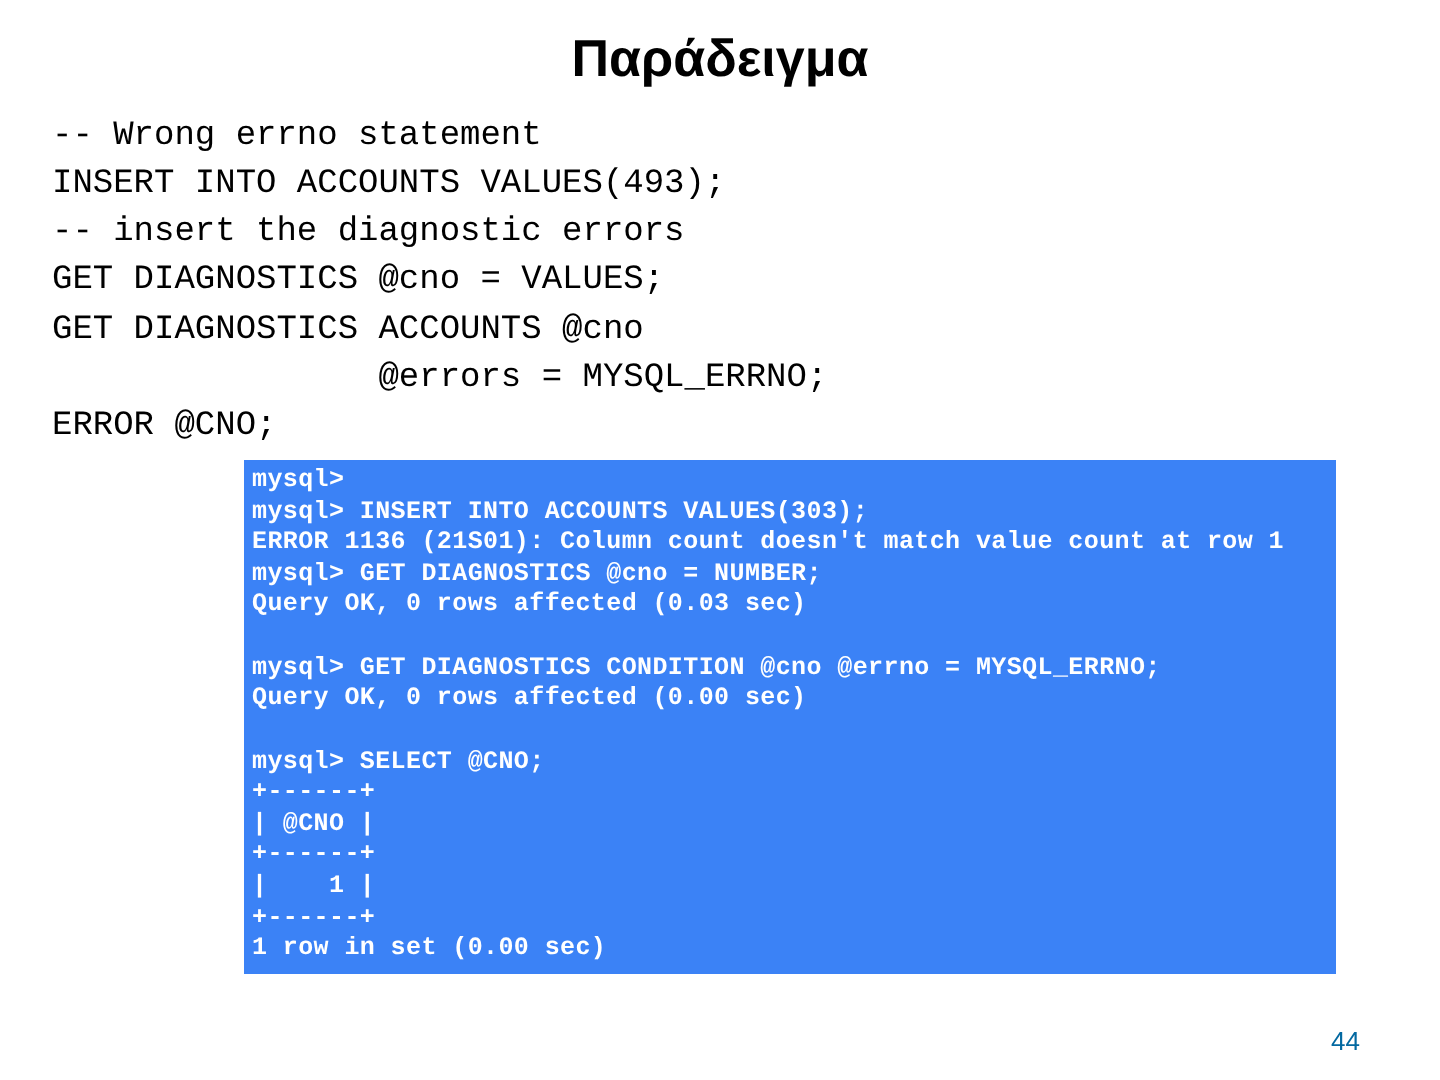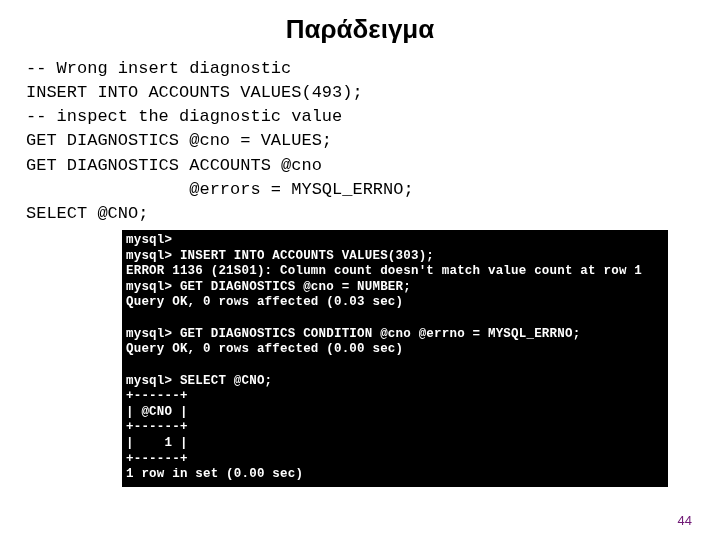--- a/index.html
+++ b/index.html
@@ -25,53 +25,53 @@
   }
   .code-block {
     font-family: "Courier New", Courier, monospace;
     font-size: 17px;
     line-height: 1.42;
     color: #000;
     white-space: pre;
     margin-left: 2px;
   }
   .terminal {
-    background: #000000;
+    background: #3b82f6;
     color: #fff;
     font-family: "Courier New", Courier, monospace;
     font-size: 12.5px;
     font-weight: 700;
     line-height: 1.25;
     padding: 3px 4px 4px 4px;
     white-space: pre;
     margin: 4px 28px 0 98px;
     letter-spacing: 0.2px;
   }
   .page-num {
     position: absolute;
-    right: 28px;
+    right: 40px;
     bottom: 12px;
     font-size: 13px;
-    color: #701a75;
+    color: #0369a1;
   }
 </style>
 </head>
 <body>
 
 <div class="slide">
 
   <h1 class="title">Παράδειγμα</h1>
 
-  <div class="code-block"><span>-- Wrong insert diagnostic</span>
+  <div class="code-block"><span>-- Wrong errno statement</span>
 <span>INSERT INTO ACCOUNTS VALUES(493);</span>
-<span>-- inspect the diagnostic value</span>
+<span>-- insert the diagnostic errors</span>
 <span>GET DIAGNOSTICS @cno = VALUES;</span>
 <span>GET DIAGNOSTICS ACCOUNTS @cno</span>
 <span>                @errors = MYSQL_ERRNO;</span>
-<span>SELECT @CNO;</span></div>
+<span>ERROR @CNO;</span></div>
 
   <div class="terminal"><span>mysql&gt;</span>
 <span>mysql&gt; INSERT INTO ACCOUNTS VALUES(303);</span>
 <span>ERROR 1136 (21S01): Column count doesn't match value count at row 1</span>
 <span>mysql&gt; GET DIAGNOSTICS @cno = NUMBER;</span>
 <span>Query OK, 0 rows affected (0.03 sec)</span>
 <span></span>
 <span>mysql&gt; GET DIAGNOSTICS CONDITION @cno @errno = MYSQL_ERRNO;</span>
 <span>Query OK, 0 rows affected (0.00 sec)</span>
 <span></span>

